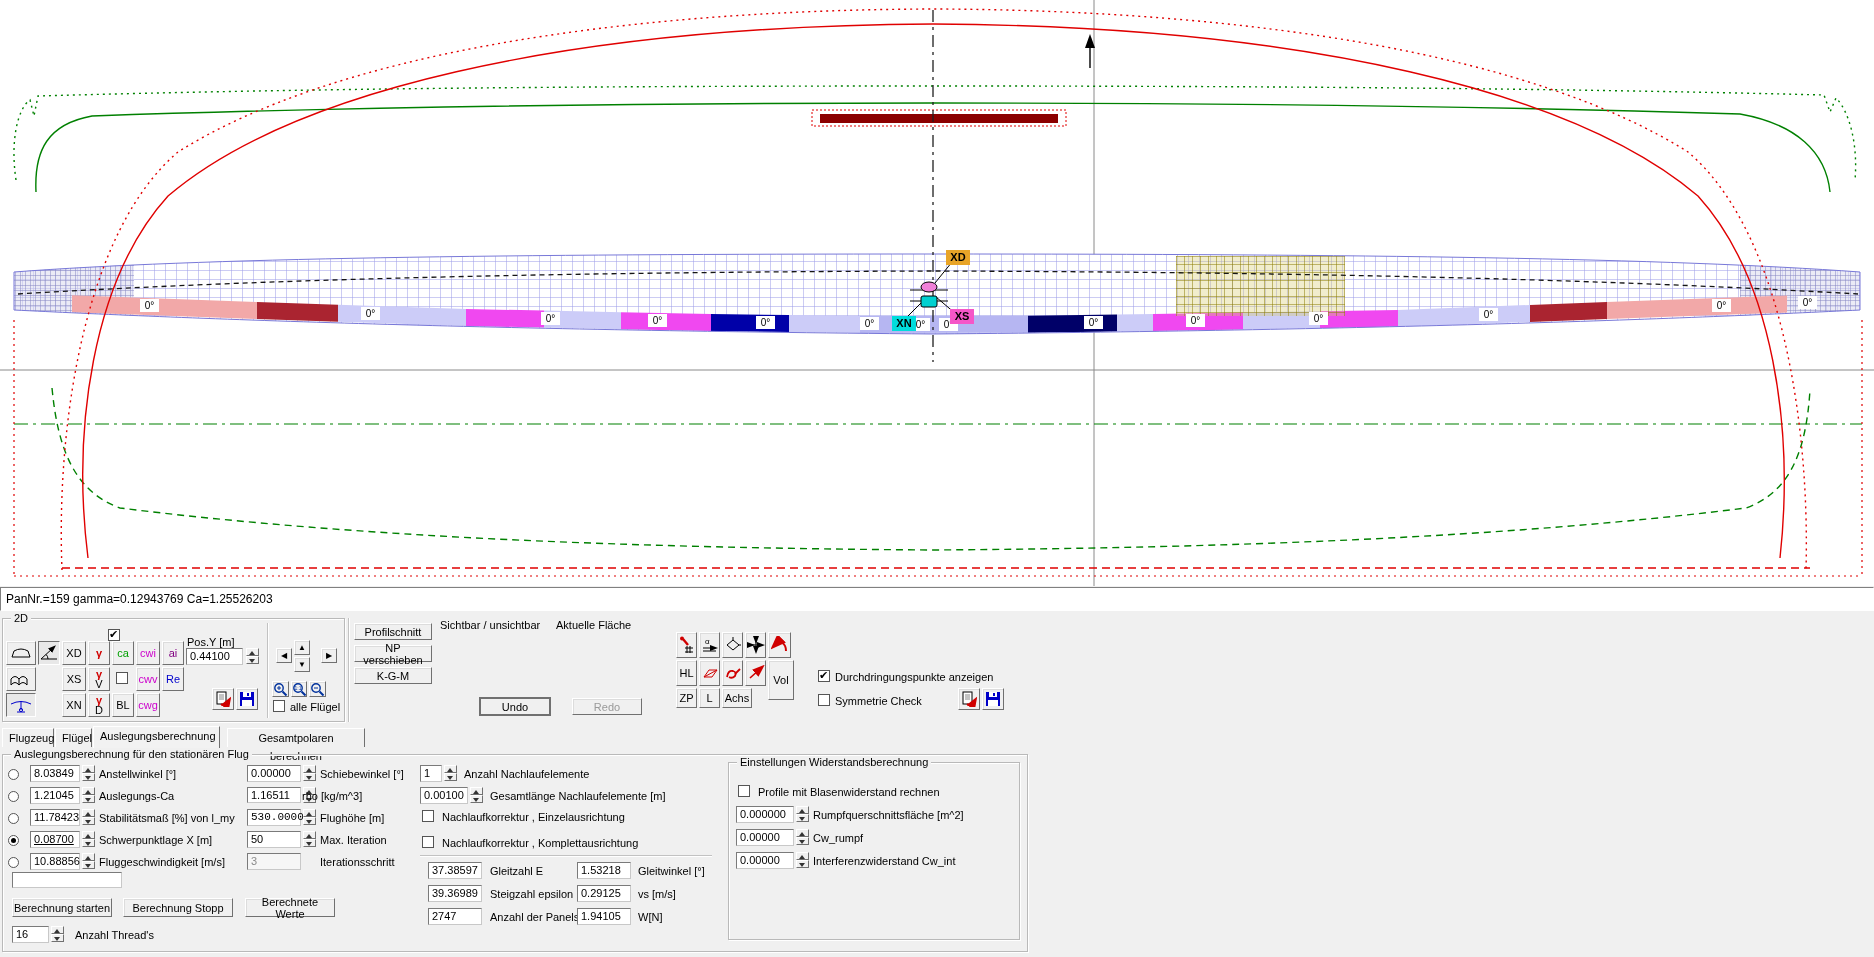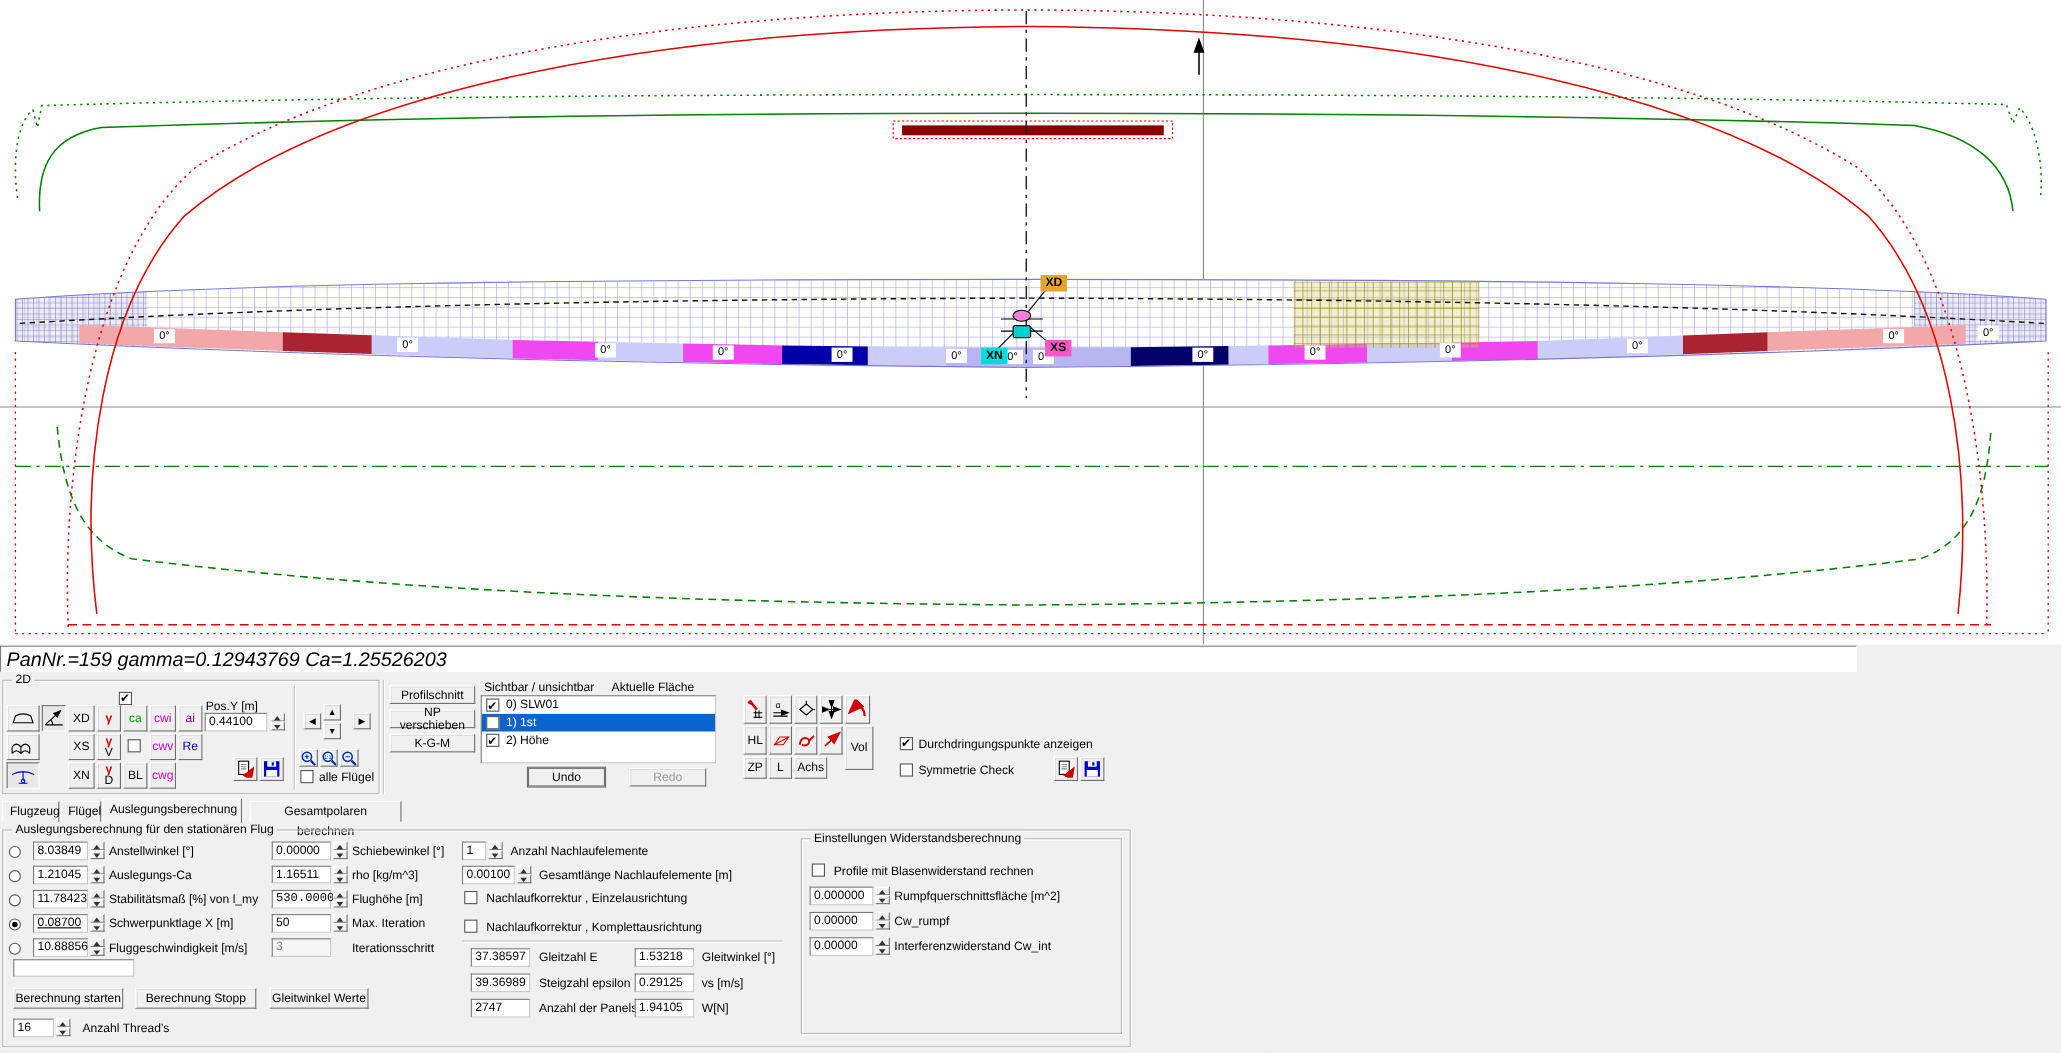--- a/index.html
+++ b/index.html
@@ -7,23 +7,23 @@
     font-family:"Liberation Sans", sans-serif; font-size:11px; color:#000;
     overflow:hidden; position:relative; }
   .abs { position:absolute; }
   
   #gfx-wrap { left:0; top:0; width:1874px; height:586px; background:#fff; }
   #zero-layer .zero { position:absolute; width:19px; height:13px; background:#fff;
     font-size:10px; line-height:13px; text-align:center; color:#000; }
   .ptlabel { position:absolute; width:24px; height:15px; font-size:11px; font-weight:bold;
     text-align:center; line-height:15px; color:#000; }
   
-  #statusbar { left:0; top:587px; width:1688px; height:24px; background:#fff;
+  #statusbar { left:0; top:587px; width:1874px; height:24px; background:#fff;
     border:1px solid; border-color:#808080 #fff #fff #808080; line-height:22px;
-    padding-left:5px; font-size:18px;font-style:italic; }
+    padding-left:5px; font-size:12px; }
   
   #toolbar { left:0; top:611px; width:1874px; height:115px; background:#f0f0f0; }
   .gb { border:1px solid #b9b9b9; box-shadow:1px 1px 0 #fff inset, 1px 1px 0 #fff; }
   .gbt { position:absolute; top:-7px; left:8px; background:#f0f0f0; padding:0 3px; }
   .btn { background:#f0f0f0; border:1px solid; border-color:#fff #707070 #707070 #fff;
     box-shadow:1px 1px 0 #dcdcdc inset; text-align:center; cursor:default;
     display:flex; align-items:center; justify-content:center; }
   .btn.pressed { border-color:#707070 #fff #fff #707070; box-shadow:none; background:#e8e8e8; }
   .inp { background:#fff; border:1px solid; border-color:#7a7a7a #c8c8c8 #c8c8c8 #7a7a7a;
     padding:1px 3px; line-height:13px; font-size:11px; }
@@ -297,34 +297,20 @@
   <div class="lbl" style="left:290px;top:90px;">alle Flügel</div>
 
   <div class="vdiv" style="left:348px;top:7px;height:104px;"></div>
 
   <div class="abs btn" style="left:354px;top:12px;width:78px;height:17px;">Profilschnitt</div>
   <div class="abs btn" style="left:354px;top:34px;width:78px;height:17px;">NP verschieben</div>
   <div class="abs btn" style="left:354px;top:56px;width:78px;height:17px;">K-G-M</div>
 
   <div class="lbl" style="left:440px;top:8px;">Sichtbar / unsichtbar</div>
   <div class="lbl" style="left:556px;top:8px;">Aktuelle Fläche</div>
-  <div class="abs" id="slist" style="left:437px;top:21px;width:214px;height:62px;">
-    <div class="srow">
-      <span class="cb on"></span>
-      <span class="stxt">0) SLW01</span>
-    </div>
-    <div class="srow sel">
-      <span class="cb on"></span>
-      <span class="stxt">1) 1st</span>
-    </div>
-    <div class="srow">
-      <span class="cb on"></span>
-      <span class="stxt">2) Höhe</span>
-    </div>
-  </div>
   <div class="abs btn" style="left:480px;top:87px;width:70px;height:17px;border-color:#707070;box-shadow:0 0 0 1px #707070;">Undo</div>
   <div class="abs btn" style="left:572px;top:87px;width:70px;height:17px;color:#9a9a9a;">Redo</div>
 
 
   <div class="abs btn" style="left:676px;top:21px;width:21px;height:26px;">
     <svg class="icon" width="17" height="18">
       <path d="M5,3 L10,9" stroke="#d00000" stroke-width="2.4"></path>
         <circle cx="4" cy="2.5" r="2" fill="#d00000"></circle>
       <path d="M7,12 H15 M7,16 H15 M9,10 V17 M12,10 V17" stroke="#000"></path>
       </svg>
@@ -454,21 +440,21 @@
     <div class="s up"></div>
     <div class="s dn"></div>
   </div>
 <div class="lbl" style="left:320px;top:768px;">Schiebewinkel [°]</div>
 
 <div class="abs inp" style="left:247px;top:787px;width:54px;height:16px;">1.16511</div>
 <div class="abs spin" style="left:303px;top:787px;">
     <div class="s up"></div>
     <div class="s dn"></div>
   </div>
-<div class="lbl" style="left:320px;top:790px;">rho [kg/m^3]</div>
+<div class="lbl" style="left:302px;top:790px;">rho [kg/m^3]</div>
 
 <div class="abs inp" style="left:247px;top:809px;width:54px;height:17px;font-family:Liberation Mono, monospace;">530.00000</div>
 <div class="abs spin" style="left:303px;top:809px;">
     <div class="s up"></div>
     <div class="s dn"></div>
   </div>
 <div class="lbl" style="left:320px;top:812px;">Flughöhe [m]</div>
 
 <div class="abs inp" style="left:247px;top:831px;width:54px;height:17px;">50</div>
 <div class="abs spin" style="left:303px;top:831px;">
@@ -539,20 +525,20 @@
 <div class="abs inp" style="left:736px;top:852px;width:58px;height:17px;">0.00000</div>
 <div class="abs spin" style="left:796px;top:852px;">
     <div class="s up"></div>
     <div class="s dn"></div>
   </div>
 <div class="lbl" style="left:813px;top:855px;">Interferenzwiderstand Cw_int</div>
 
 <div class="abs inp" style="left:12px;top:872px;width:110px;height:16px;"></div>
 <div class="abs btn" style="left:12px;top:898px;width:100px;height:19px;">Berechnung starten</div>
 <div class="abs btn" style="left:123px;top:898px;width:110px;height:19px;">Berechnung Stopp</div>
-<div class="abs btn" style="left:245px;top:898px;width:90px;height:19px;">Gleitwinkel Werte</div>
+<div class="abs btn" style="left:245px;top:898px;width:90px;height:19px;">Berechnete Werte</div>
 
 <div class="abs inp" style="left:12px;top:926px;width:37px;height:17px;">16</div>
 <div class="abs spin" style="left:51px;top:926px;">
     <div class="s up"></div>
     <div class="s dn"></div>
   </div>
 <div class="lbl" style="left:75px;top:929px;">Anzahl Thread's</div>
 
 </body></html>

